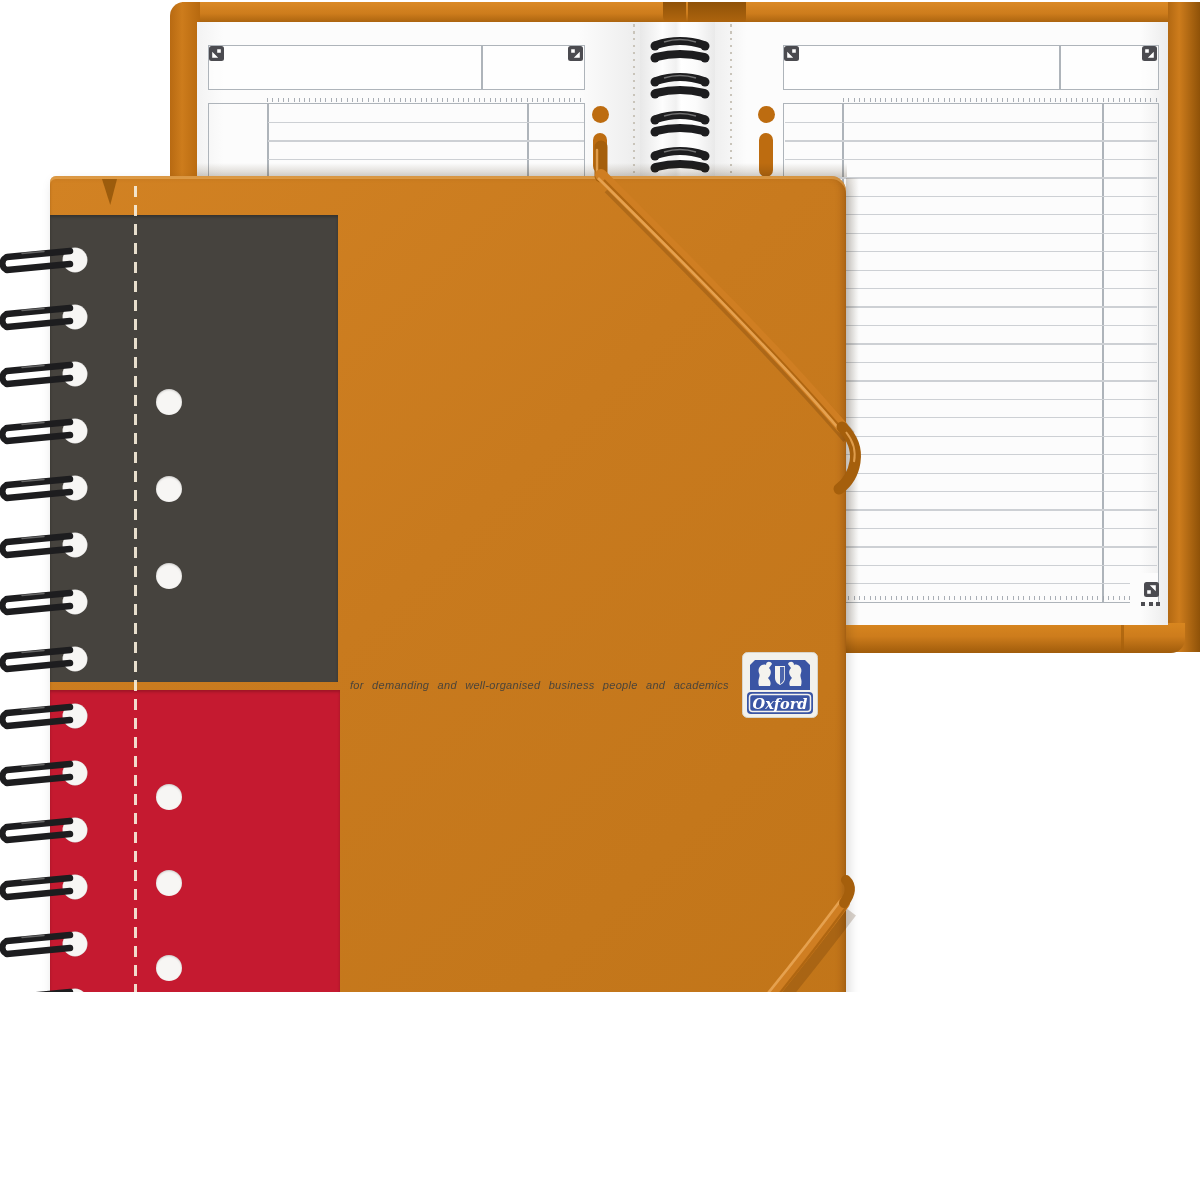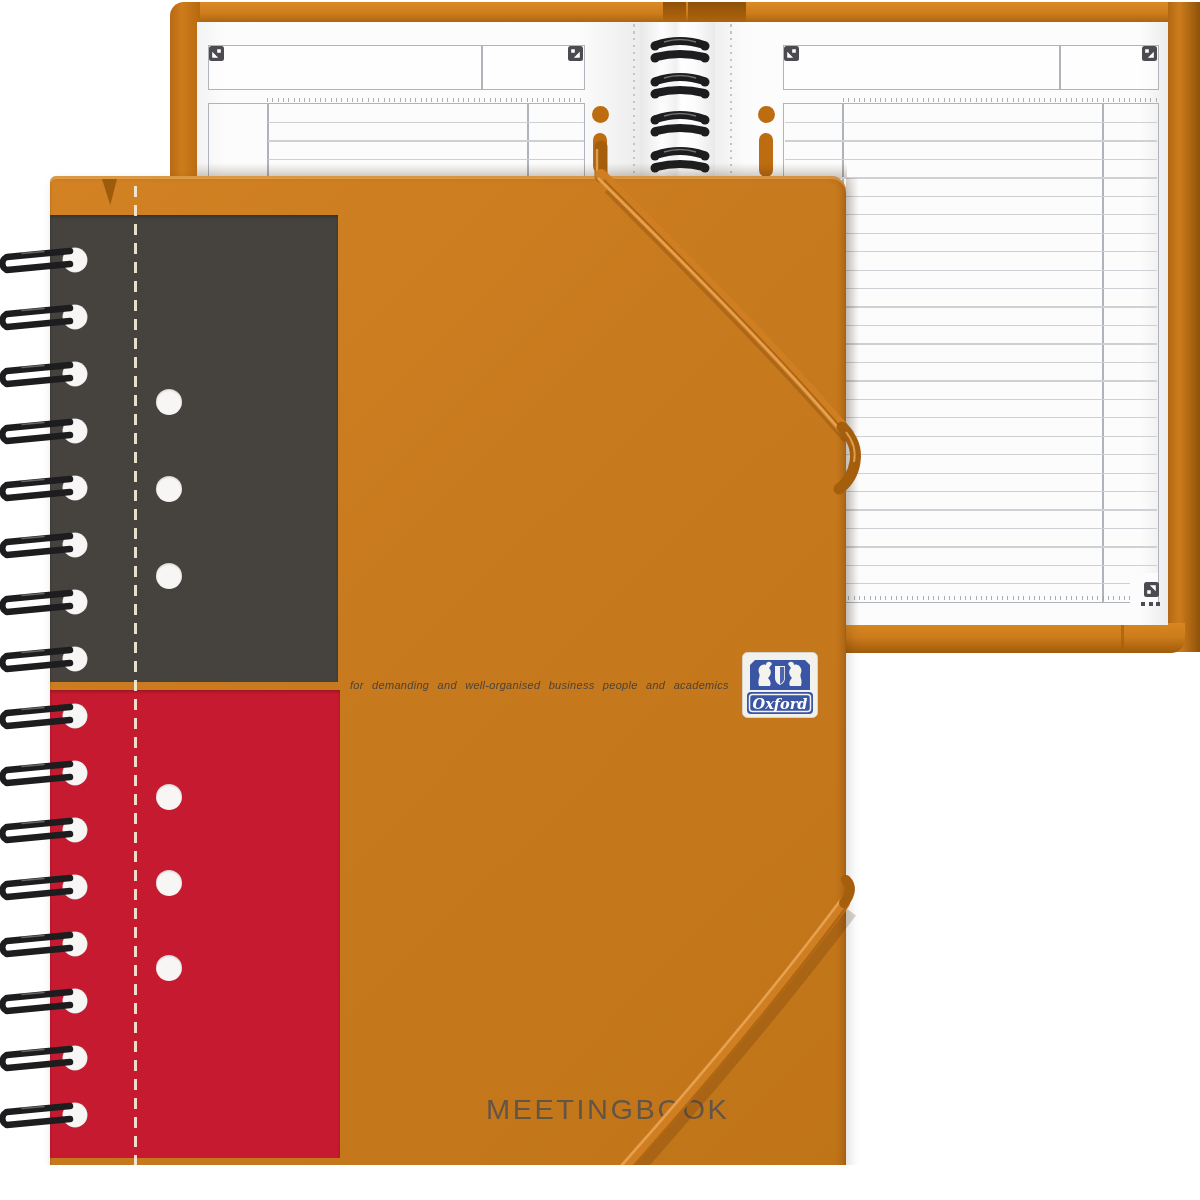--- a/index.html
+++ b/index.html
@@ -1,16 +1,16 @@
 <!DOCTYPE html>
 <html style="--cover: #c87a1e; --back-cover: #cd7c1c; --gray-panel: #46433e; --red-panel: #c51a30; --hole-white: #f7f6f4; --dash-line: #f6ecd9; --page: #fcfcfc; --rule: #cdd0d4; --table-border: #aeb4ba; --tick: #9aa0a8; --scan-dark: #4b4b50; --wire: #1d1d1f; --band: #cf7e22; --band-dark: #a55f0c; --band-hi: #e9a757; --tagline: #4b443a; --title: #59524b; --logo-blue: #3a55a4; --logo-white: #f2f1ec; --punch-orange: #bd6c10;"><head>
 <meta charset="utf-8">
 <style>
   html,body{margin:0;padding:0;background:#fff;}
-  .stage{position:relative;width:1200px;height:1165px;background:#fff;overflow:hidden;
+  .stage{position:relative;width:1200px;height:992px;background:#fff;overflow:hidden;
          font-family:"Liberation Sans",sans-serif;}
   .abs{position:absolute;}
 
   
   .bn-cover{background:linear-gradient(180deg,var(--back-cover) 0%,var(--back-cover) 70%,#b66a12 100%);}
   .bn-cover-left{left:170px;top:2px;width:30px;height:176px;border-top-left-radius:14px;
     background:linear-gradient(90deg,#b86a12 0%,var(--back-cover) 40%,#b7690f 100%);}
   .bn-cover-top{left:182px;top:2px;width:1018px;height:21px;border-top-right-radius:10px;
     background:linear-gradient(180deg,#db8a26 0%,var(--back-cover) 55%,#a8620e 100%);}
   .bn-cover-right{left:1168px;top:2px;width:32px;height:650px;

